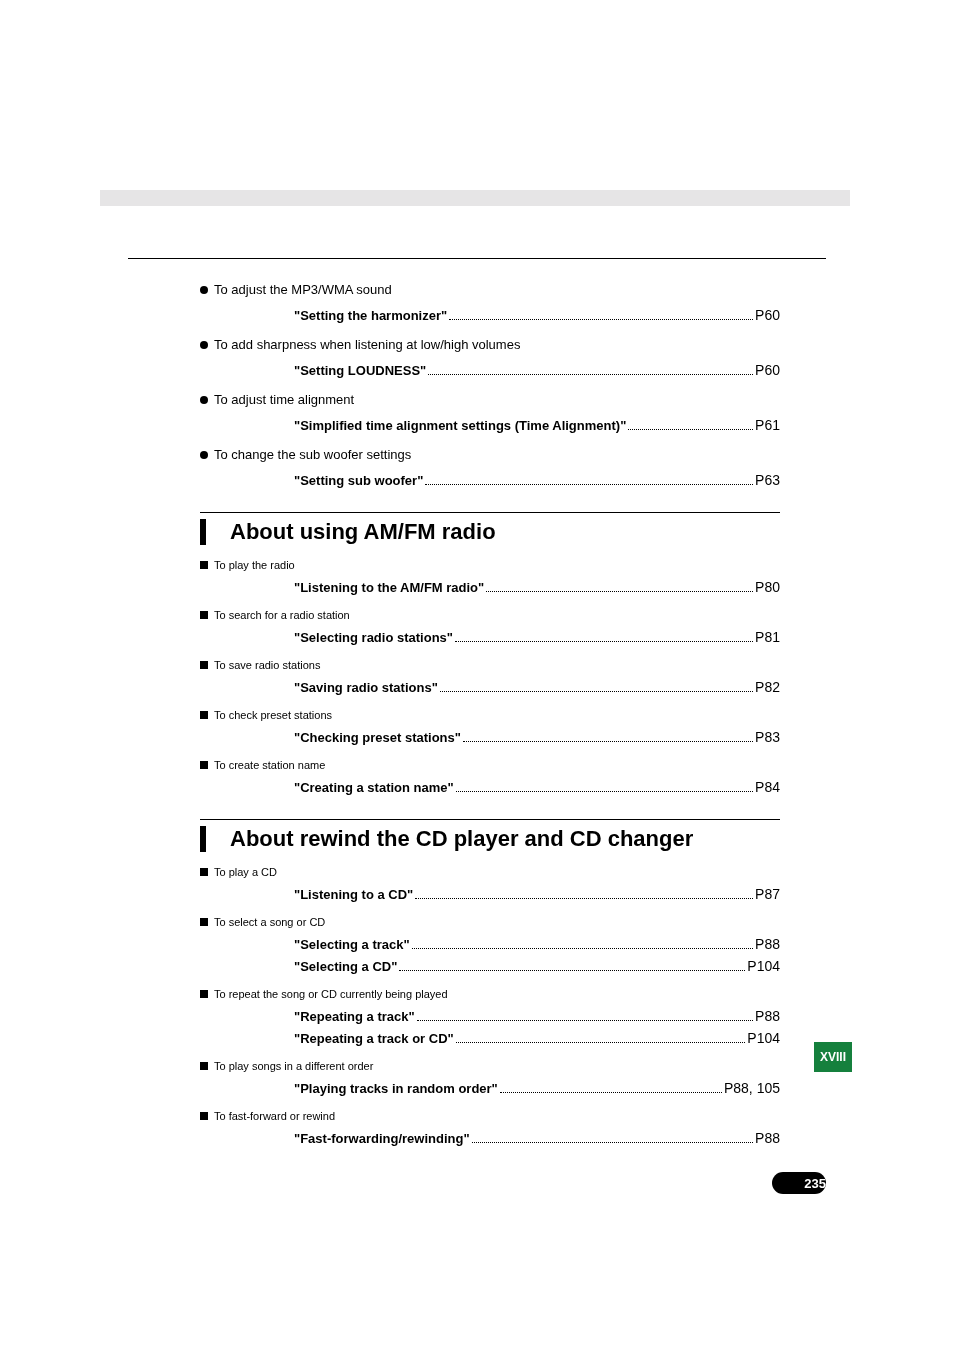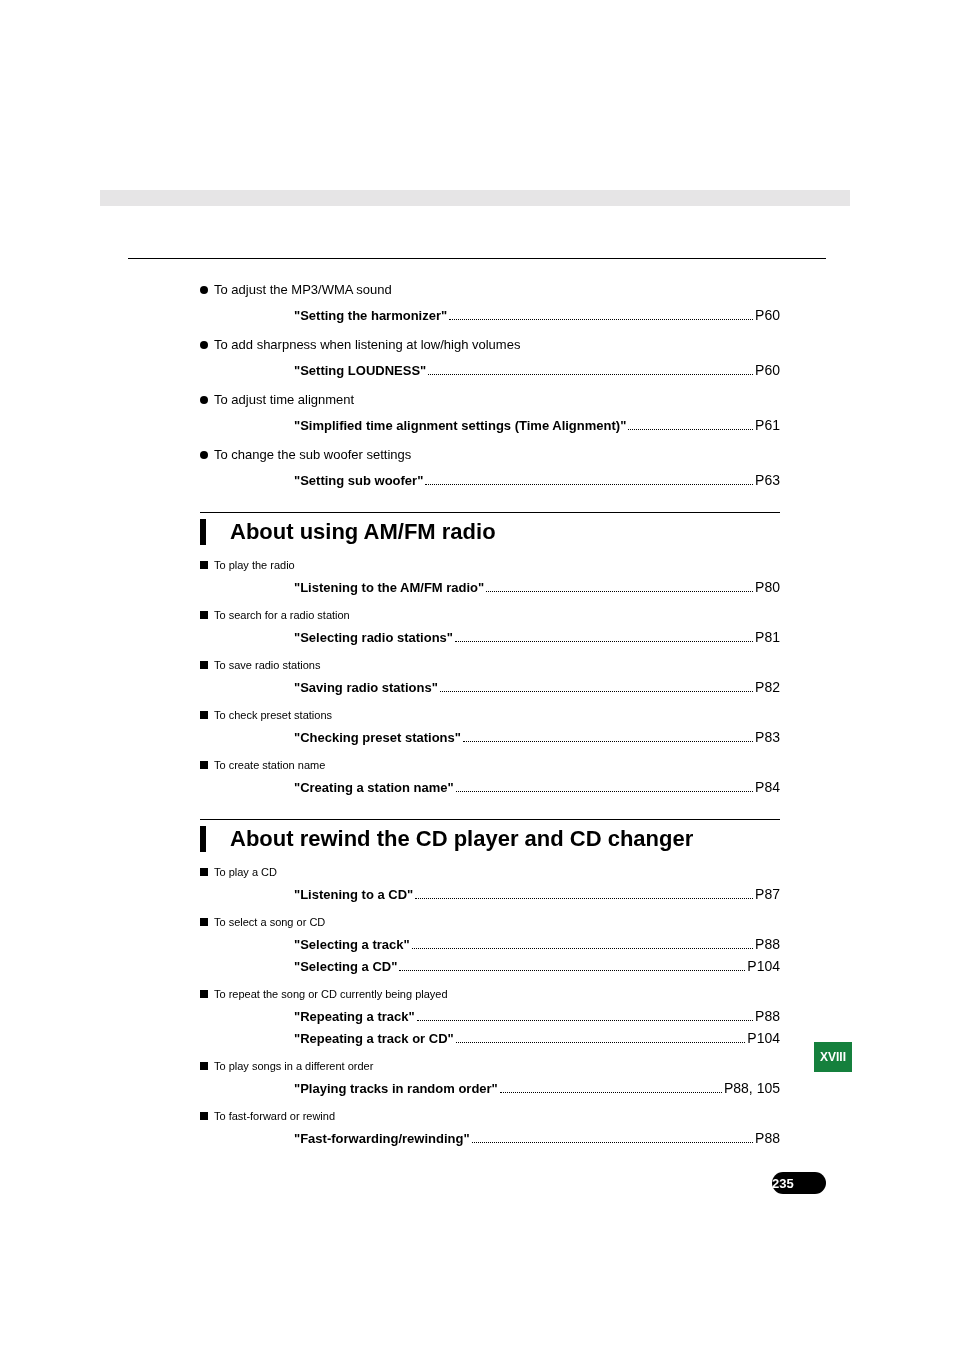--- a/index.html
+++ b/index.html
@@ -20,21 +20,21 @@
 
   .section-head { margin-top: 24px; margin-bottom: 14px; }
   .section-rule { height: 1px; background: #000; width: 580px; margin-bottom: 6px; }
   .section-title-row { display: flex; align-items: center; gap: 16px; }
   .section-bar { width: 6px; height: 26px; background: #000; margin-right: 8px; }
   .section-title { font-size: 22px; font-weight: bold; }
 
   .sidetab { position: absolute; right: 102px; width: 38px; height: 30px; background: #15803d; color: #fff; font-size: 12px; font-weight: bold; display: flex; align-items: center; justify-content: center; }
   .sidetab-top { top: 1042px; }
 
-  .page-badge { position: absolute; right: 128px; top: 1172px; width: 54px; height: 22px; background: #000; border-radius: 11px; color: #fff; font-size: 13px; font-weight: bold; display: flex; align-items: center; justify-content: flex-start; }
+  .page-badge { position: absolute; right: 128px; top: 1172px; width: 54px; height: 22px; background: #000; border-radius: 11px; color: #fff; font-size: 13px; font-weight: bold; display: flex; align-items: center; justify-content: flex-end; }
 
   .tight-ref .ref-row { margin-bottom: 6px; }
   .tight-ref .ref-row:last-child { margin-bottom: 14px; }
 
   .group { margin-bottom: 2px; }
   .bullet-line-sq { display: flex; align-items: center; font-size: 11px; margin-bottom: 8px; }
 </style>
 </head>
 <body>
 <div class="page">

